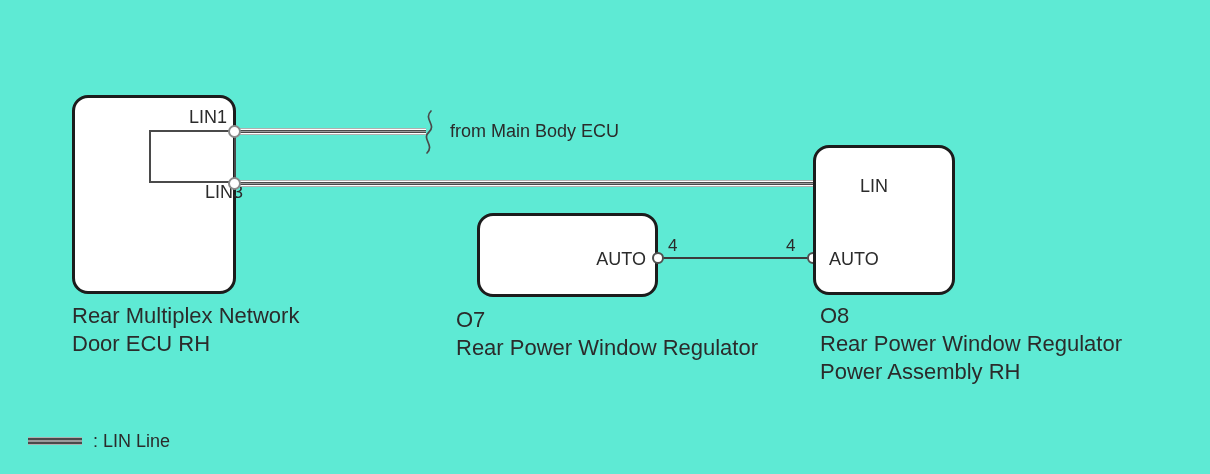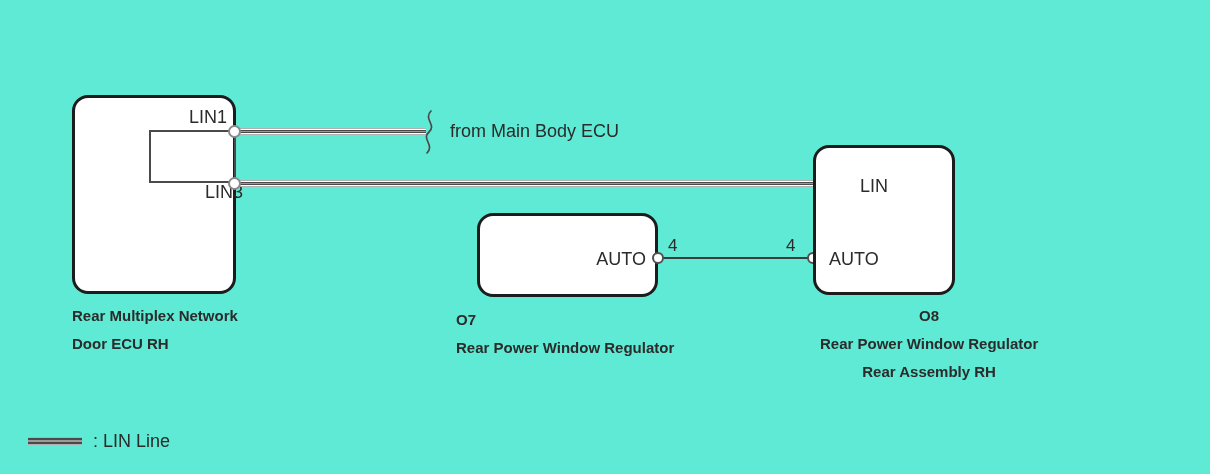--- a/index.html
+++ b/index.html
@@ -61,25 +61,24 @@
     font-size: 18px;
     line-height: 21px;
     white-space: nowrap;
     color: var(--text);
     text-align: right;
   }
   .lbl.right { text-align: right; }
   .terminal-no { font-size: 17px; }
   .caption {
     position: absolute;
-    font-size: 15px;
+    font-size: 22px;
     line-height: 28px;
     white-space: nowrap;
     color: var(--text);
-    font-weight: bold;
   }
   .legend-sample {
     position: absolute;
     height: 8px;
     background: linear-gradient(to bottom,
       var(--wire-halo) 0px, var(--wire-halo) 1px,
       var(--wire-dark) 1px, var(--wire-dark) 3px,
       var(--wire-gray) 3px, var(--wire-gray) 5px,
       var(--wire-dark) 5px, var(--wire-dark) 7px,
       var(--wire-halo) 7px, var(--wire-halo) 8px);
@@ -122,22 +121,22 @@
   <div class="caption" style="left:72px; top:302px;">
     <div>Rear Multiplex Network</div>
     <div>Door ECU RH</div>
   </div>
 
   <div class="caption" style="left:456px; top:306px;">
     <div>O7</div>
     <div>Rear Power Window Regulator</div>
   </div>
 
-  <div class="caption" style="left:820px; top:302px;text-align:center;">
+  <div class="caption" style="left:820px; top:302px;">
     <div>O8</div>
     <div>Rear Power Window Regulator</div>
-    <div>Rear Assembly RH</div>
+    <div>Power Assembly RH</div>
   </div>
 
   <div class="legend-sample" style="left:28px; top:437px; width:54px;"></div>
   <div class="lbl" style="left:93px; top:431px;">: LIN Line</div>
 
 </div>
 
 </body></html>

